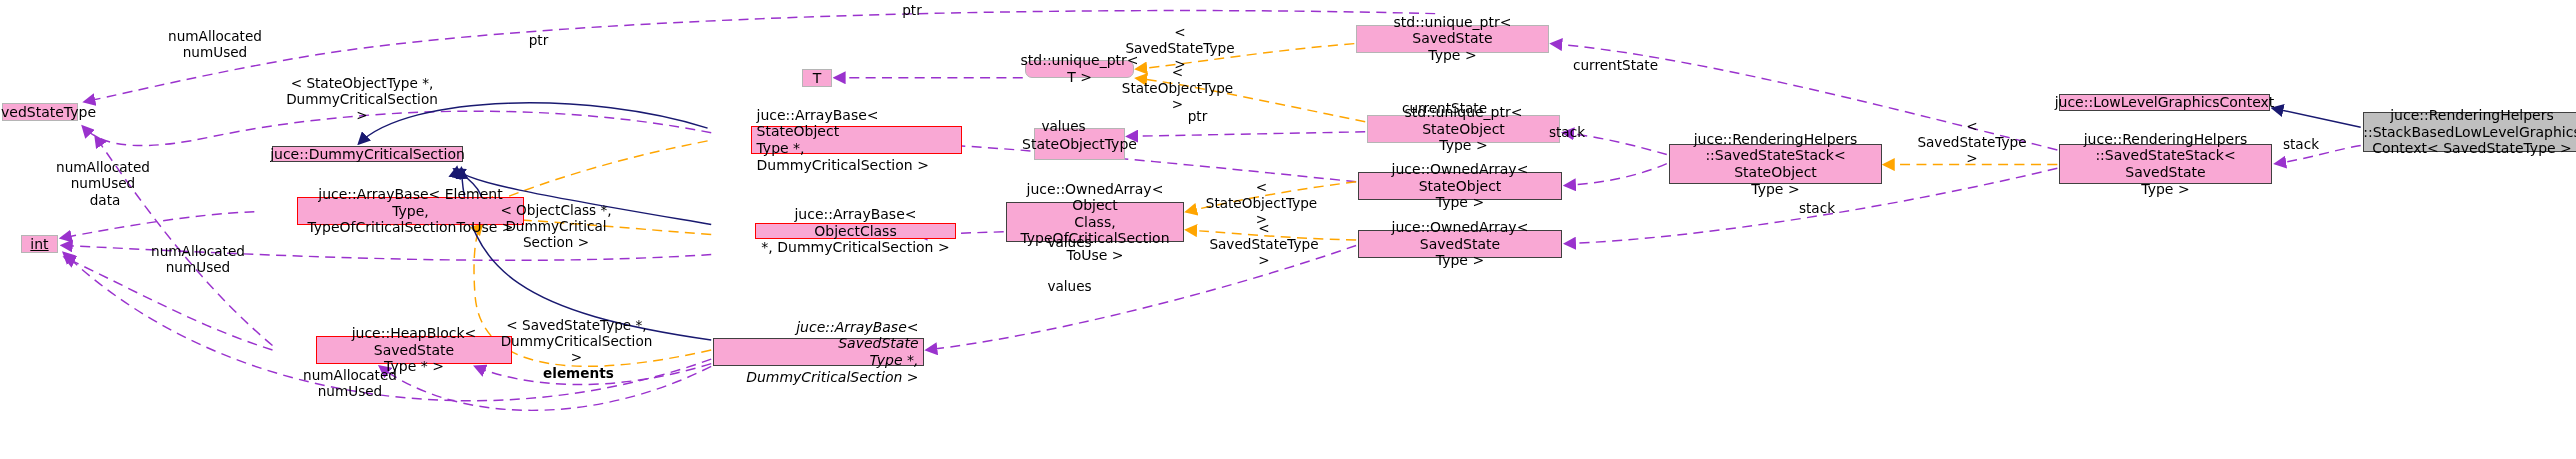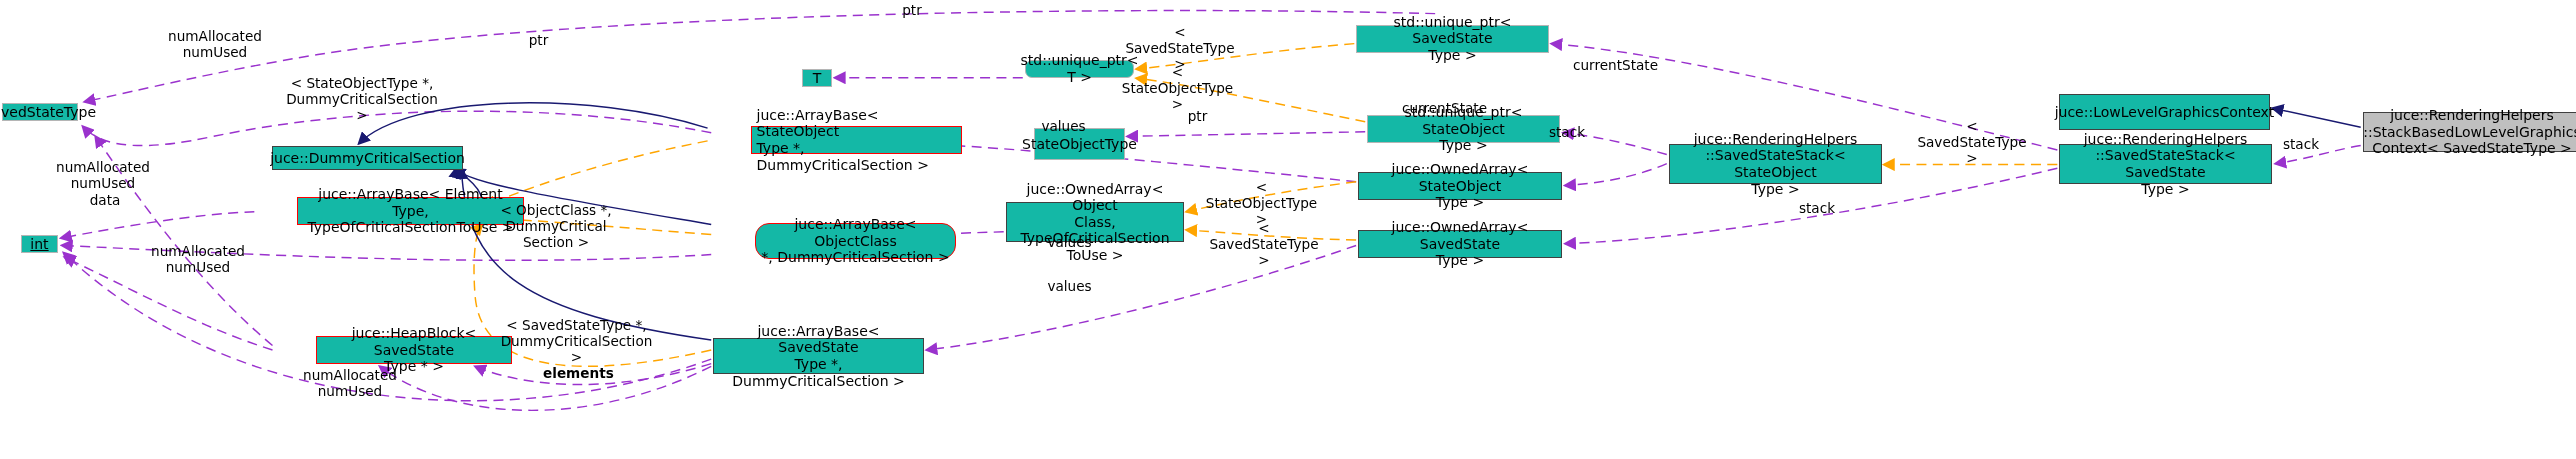--- a/index.html
+++ b/index.html
@@ -24,21 +24,21 @@
     width: 2576px;
     height: 460px;
   }
   .node {
     position: absolute;
     box-sizing: border-box;
     display: flex;
     align-items: center;
     justify-content: center;
     text-align: center;
-    background: #14b8a6;
+    background: #f9a8d4;
     font-size: 14px;
     line-height: 1.18;
     color: #000000;
     padding: 1.8px 4.5px;
     white-space: pre-line;
     z-index: 5;
   }
   
   .node.plain {
     border: 1.2px solid #b5b5b5;
@@ -151,39 +151,39 @@
 
       <path d="M 5198,280 L 5004,238" stroke="#191970" marker-end="url(#arrNavy)"></path>
 
     </g>
   </svg>
 
   <div class="node plain" style="left:1.8px;top:103px;width:76px;height:18px;">SavedStateType</div>
 
   <div class="node plain" style="left:21px;top:235px;width:37px;height:18px;text-decoration:underline;">int</div>
 
-  <div class="node klass" style="left:272px;top:146px;width:191px;height:24px;">juce::DummyCriticalSection</div>
+  <div class="node klass" style="left:272px;top:146px;width:191px;height:16px;">juce::DummyCriticalSection</div>
 
   <div class="node tmpl" style="left:255px;top:197px;width:227px;height:28px;text-align:center;justify-content:flex-start;">juce::ArrayBase&lt; Element
 Type, TypeOfCriticalSectionToUse &gt;</div>
 
   <div class="node tmpl" style="left:274px;top:336px;width:196px;height:28px;">juce::HeapBlock&lt; SavedState
 Type * &gt;</div>
 
   <div class="node plain" style="left:802px;top:69px;width:30px;height:18px;">T</div>
 
   <div class="node plain" style="left:1034px;top:128px;width:91px;height:32px;">StateObjectType</div>
 
   <div class="node tmpl" style="left:709px;top:126px;width:211px;height:28px;text-align:left;justify-content:flex-start;">juce::ArrayBase&lt; StateObject
 Type *, DummyCriticalSection &gt;</div>
 
-  <div class="node tmpl" style="left:713px;top:223px;width:201px;height:36px;border-radius:14px;">juce::ArrayBase&lt; ObjectClass
+  <div class="node tmpl" style="left:713px;top:223px;width:201px;height:16px;">juce::ArrayBase&lt; ObjectClass
 *, DummyCriticalSection &gt;</div>
 
-  <div class="node klass" style="left:713px;top:338px;width:211px;height:36px;text-align:center;justify-content:flex-start;">juce::ArrayBase&lt; SavedState
+  <div class="node klass" style="left:713px;top:338px;width:211px;height:28px;text-align:right;justify-content:flex-start;font-style:italic;">juce::ArrayBase&lt; SavedState
 Type *, DummyCriticalSection &gt;</div>
 
   <div class="node plain" style="left:1025px;top:60px;width:109px;height:18px;border-radius:7px;">std::unique_ptr&lt; T &gt;</div>
 
   <div class="node plain" style="left:1356px;top:24.5px;width:193px;height:28px;">std::unique_ptr&lt; SavedState
 Type &gt;</div>
 
   <div class="node plain" style="left:1367px;top:115px;width:193px;height:28px;">std::unique_ptr&lt; StateObject
 Type &gt;</div>
 
@@ -194,21 +194,21 @@
   <div class="node klass" style="left:1358px;top:172px;width:204px;height:28px;text-align:center;">juce::OwnedArray&lt; StateObject
 Type &gt;</div>
 
   <div class="node klass" style="left:1358px;top:230px;width:204px;height:28px;">juce::OwnedArray&lt; SavedState
 Type &gt;</div>
 
   <div class="node klass" style="left:1669px;top:144px;width:213px;height:40px;">juce::RenderingHelpers
 ::SavedStateStack&lt; StateObject
 Type &gt;</div>
 
-  <div class="node klass" style="left:2059px;top:94px;width:211px;height:36px;">juce::LowLevelGraphicsContext</div>
+  <div class="node klass" style="left:2059px;top:94px;width:211px;height:17px;">juce::LowLevelGraphicsContext</div>
 
   <div class="node klass" style="left:2059px;top:144px;width:213px;height:40px;">juce::RenderingHelpers
 ::SavedStateStack&lt; SavedState
 Type &gt;</div>
 
   <div class="node focus" style="left:2363px;top:112px;width:218px;height:40px;">juce::RenderingHelpers
 ::StackBasedLowLevelGraphics
 Context&lt; SavedStateType &gt;</div>
 
   <div class="edge-label" style="left:891px;top:1.8px;width:42px;">ptr</div>

